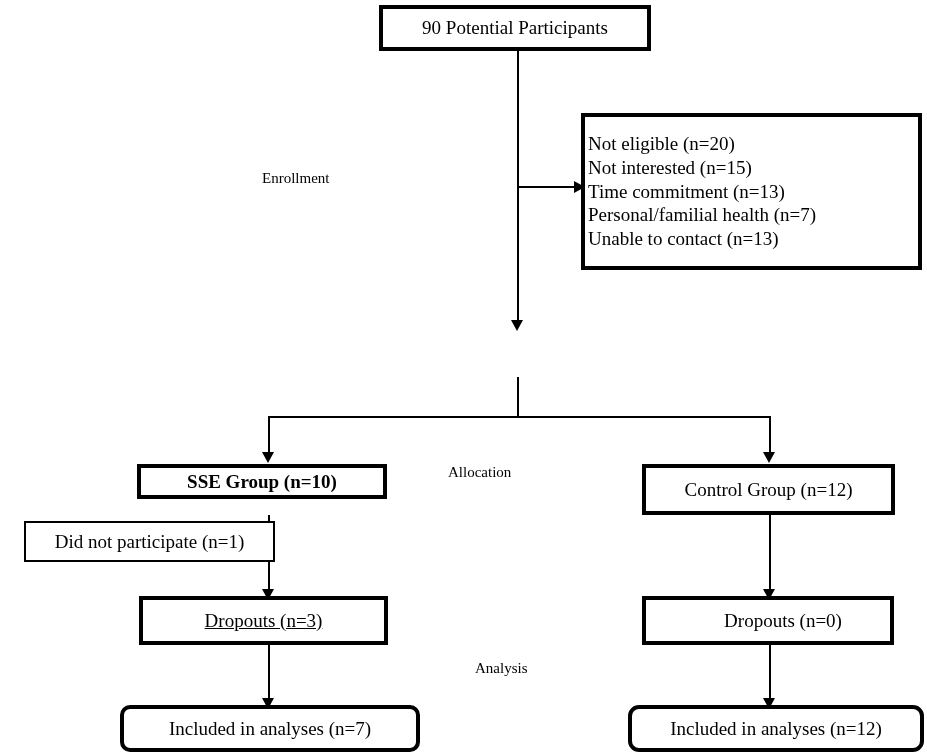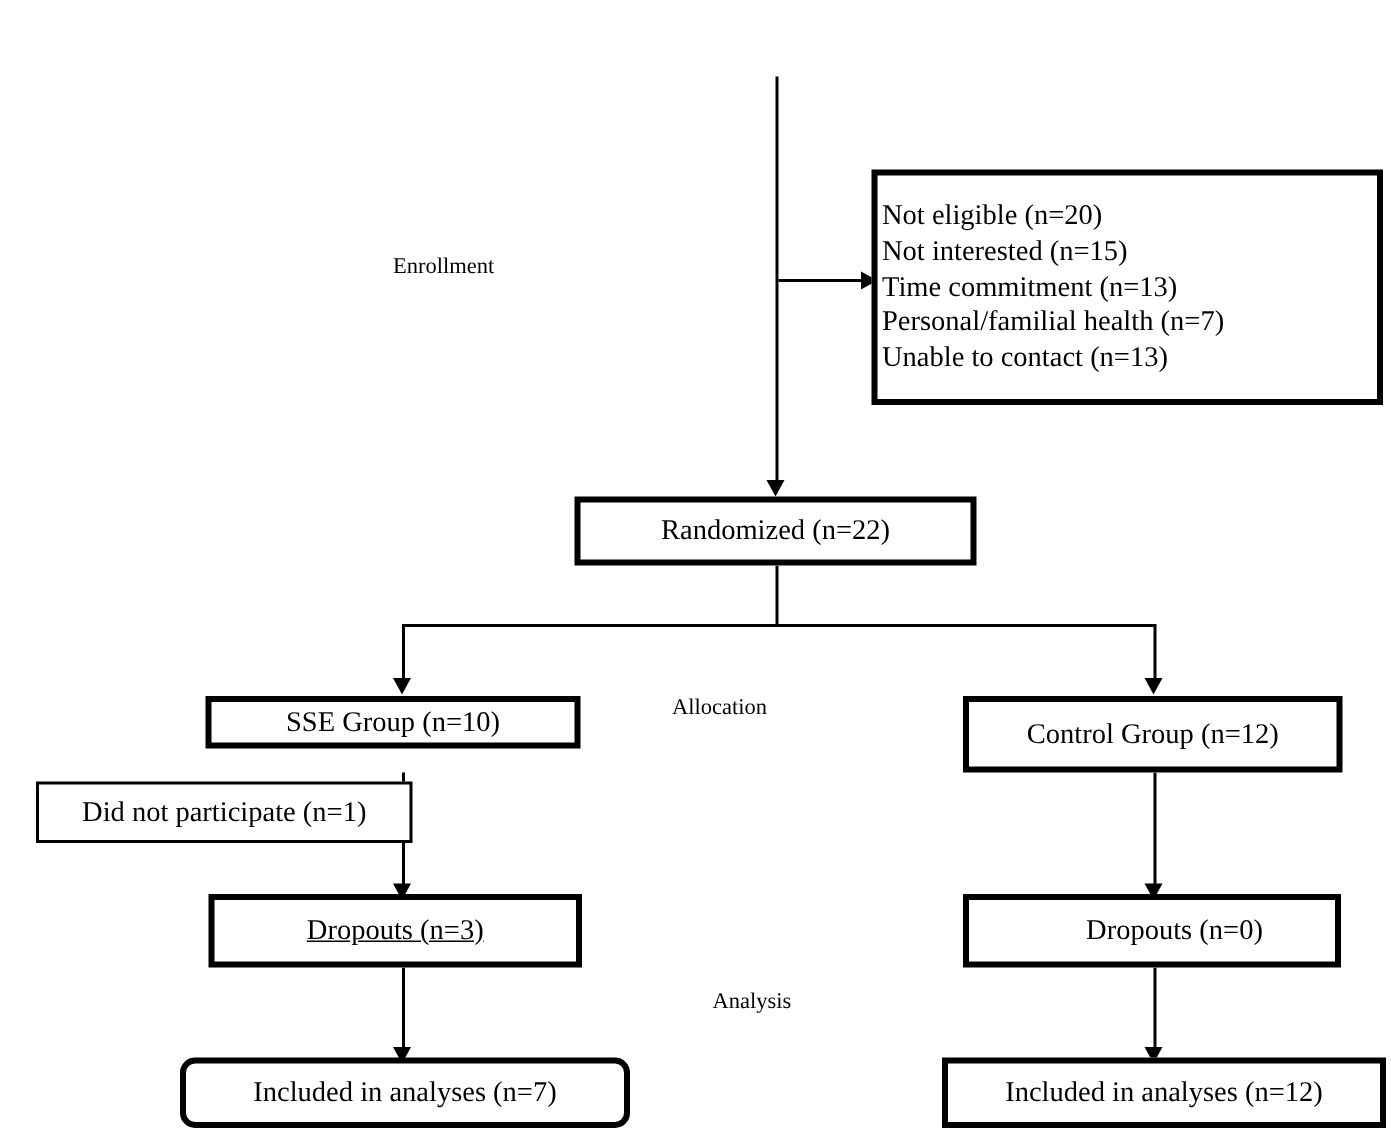--- a/index.html
+++ b/index.html
@@ -106,36 +106,36 @@
 
   <div class="conn vline" style="left:769px; top:515px; height:81px;"></div>
   <div class="arrow-down" style="left:763px; top:589px;"></div>
 
   <div class="conn vline" style="left:268px; top:645px; height:60px;"></div>
   <div class="arrow-down" style="left:262px; top:698px;"></div>
 
   <div class="conn vline" style="left:769px; top:645px; height:60px;"></div>
   <div class="arrow-down" style="left:763px; top:698px;"></div>
 
+  <div class="box" style="left:379px; top:5px; width:272px; height:46px;">
+    <span>90 Potential Participants</span>
+  </div>
 
   <div class="box left-align" style="left:581px; top:113px; width:341px; height:157px; padding-left:3px;">
     <span class="lines">
       <span>Not eligible (n=20)</span>
       <span>Not interested (n=15)</span>
       <span>Time commitment (n=13)</span>
       <span>Personal/familial health (n=7)</span>
       <span>Unable to contact (n=13)</span>
     </span>
   </div>
 
-  <div class="box" style="left:383px; top:331px; width:268px; height:46px;">
-    <span>Randomized (n=22)</span>
-  </div>
 
-  <div class="box" style="left:137px; top:464px; width:250px; height:35px;">
+  <div class="box" style="left:137px; top:464px; width:250px; height:35px;font-weight:bold;">
     <span>SSE Group (n=10)</span>
   </div>
 
   <div class="box" style="left:642px; top:464px; width:253px; height:51px;">
     <span>Control Group (n=12)</span>
   </div>
 
   <div class="box thin" style="left:4px; top:521px; width:251px; height:41px;margin-left:20px;">
     <span>Did not participate (n=1)</span>
   </div>
@@ -145,17 +145,17 @@
   </div>
 
   <div class="box" style="left:642px; top:596px; width:252px; height:49px;padding-left:38px;">
     <span>Dropouts (n=0)</span>
   </div>
 
   <div class="box" style="left:120px; top:705px; width:300px; height:47px;border-radius:10px;">
     <span>Included in analyses (n=7)</span>
   </div>
 
-  <div class="box" style="left:628px; top:705px; width:296px; height:47px;">
+  <div class="box" style="left:628px; top:705px; width:296px; height:47px;border-radius:11px;">
     <span>Included in analyses (n=12)</span>
   </div>
 
 </div>
 
 </body></html>

